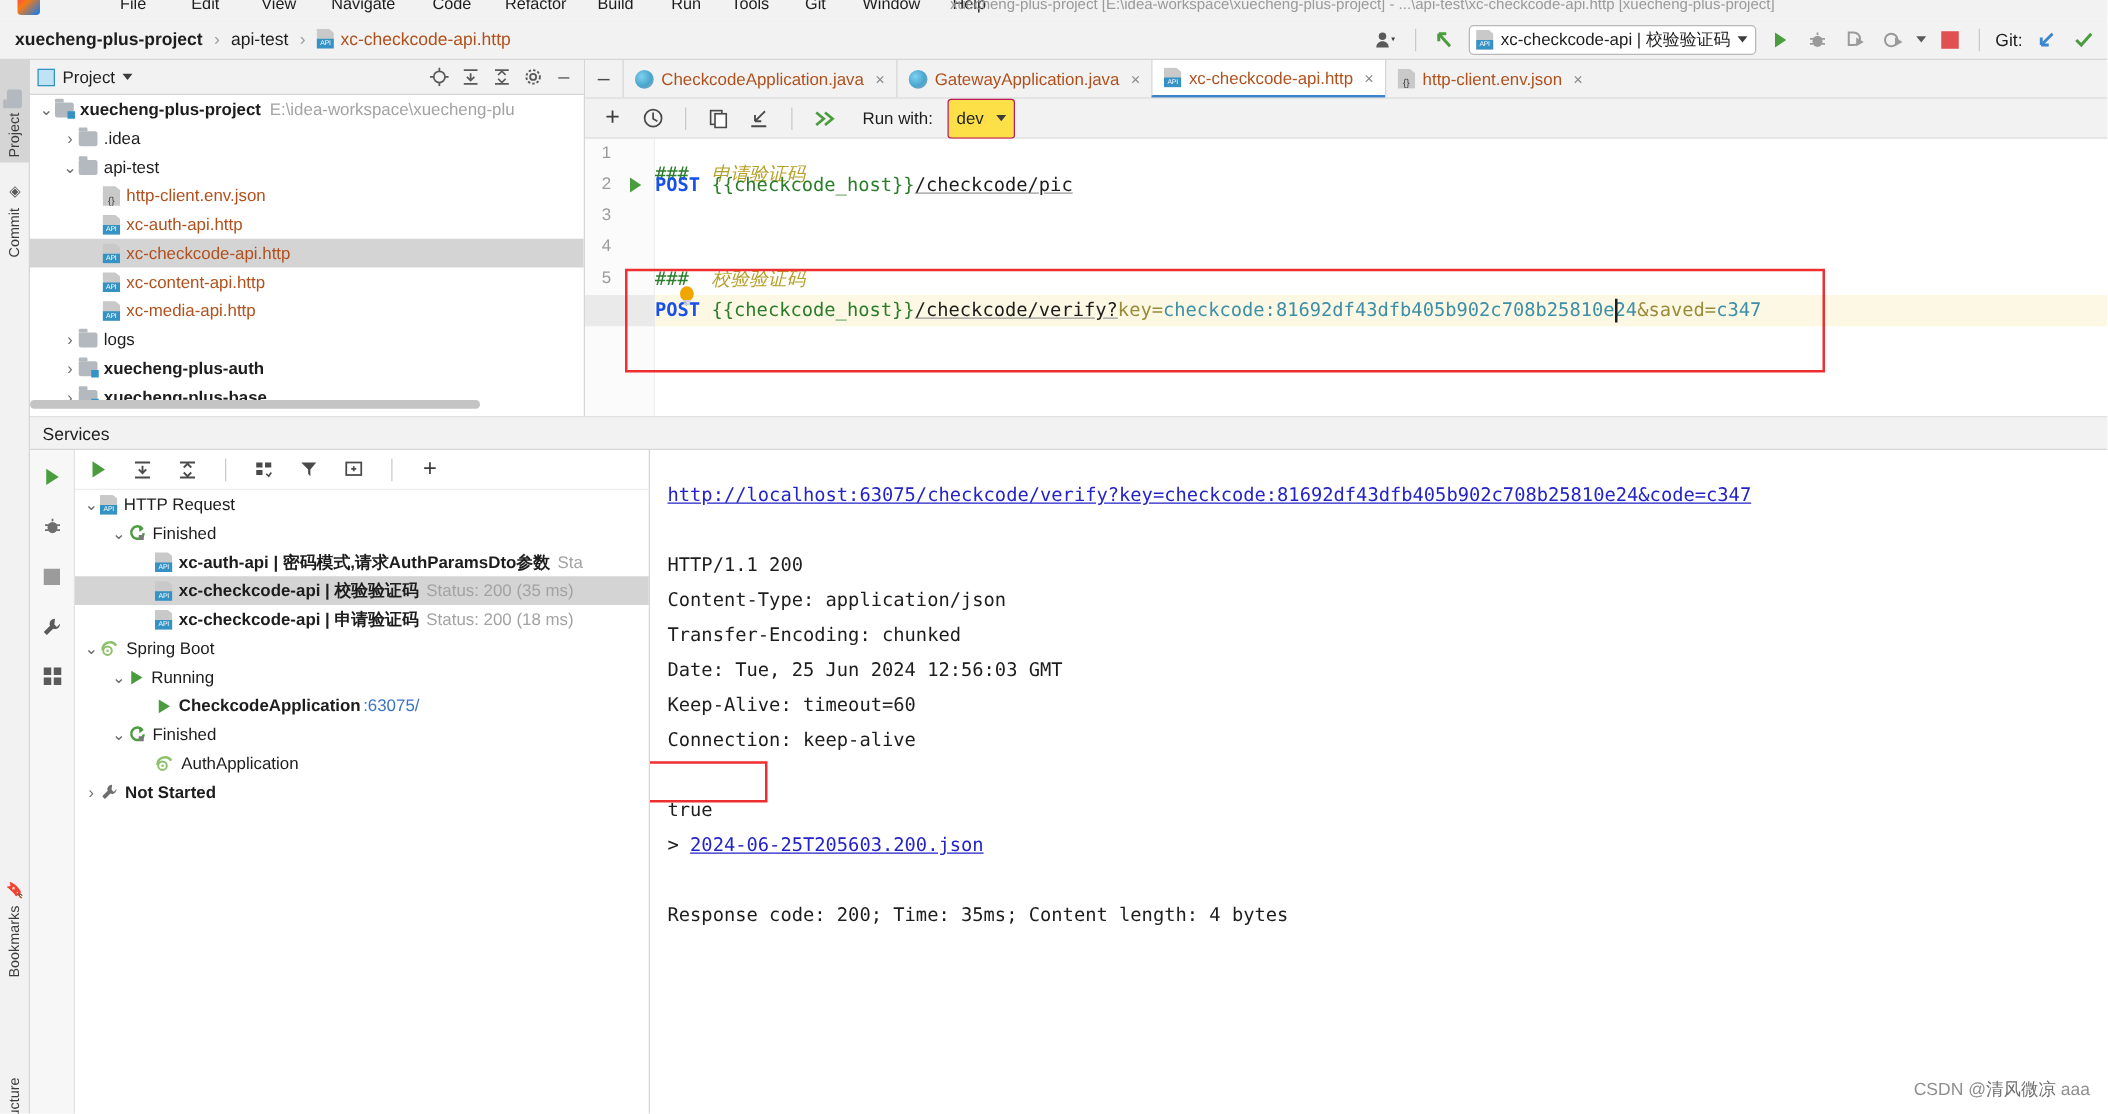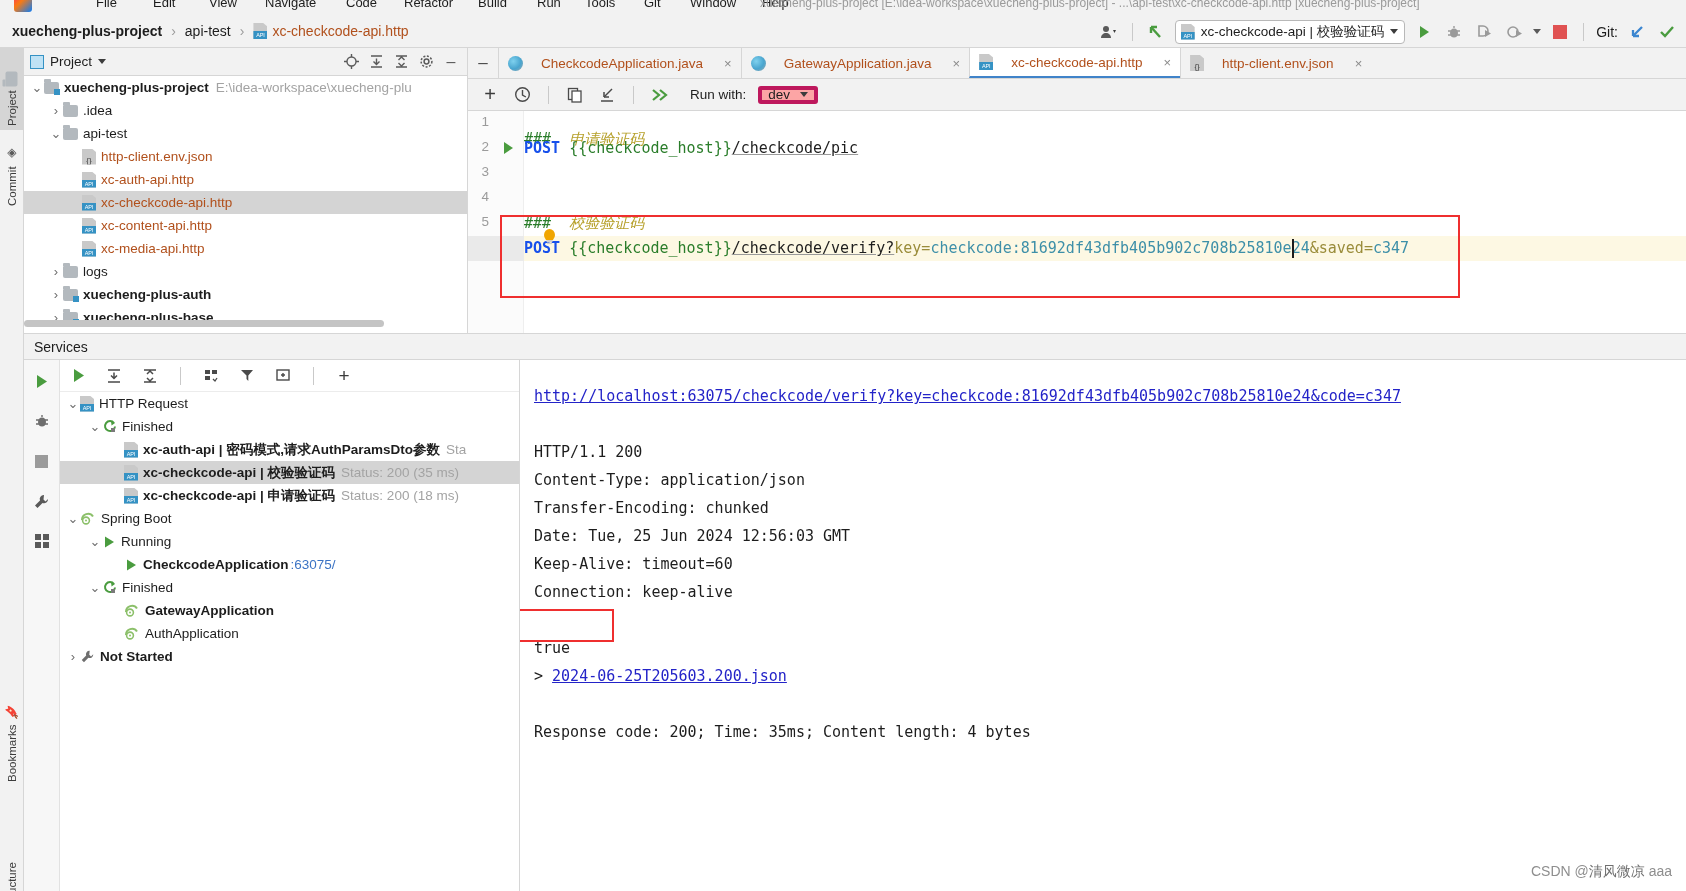--- a/index.html
+++ b/index.html
@@ -136,35 +136,35 @@
   
   #editor-area{
     position:absolute; left:468px; top:48px; width:1218px; height:285px; background:#fff;
   }
   #editor-tabs{
     height:31px; background:#f2f2f2; border-bottom:1px solid #d6d6d6;
     display:flex; align-items:stretch;
   }
   #tab-minus{ width:30px; display:flex;align-items:center;justify-content:center;color:#4a4a4a;font-size:17px; }
   .etab{
-    display:flex; align-items:center; gap:18px; padding:0 9px;
+    display:flex; align-items:center; gap:6px; padding:0 9px;
     border-left:1px solid #d6d6d6; font-size:13.5px; white-space:nowrap; color:#b1501c;
   }
   .etab.active{ background:#ffffff; border-bottom:2px solid #4083c9; }
   .etab .x{ color:#8a8a8a; font-size:13px; margin-left:3px; }
 
   #editor-toolbar{
     height:32px; background:#f2f2f2; border-bottom:1px solid #d6d6d6;
     display:flex; align-items:center; gap:12px; padding-left:12px;
   }
   .et-icon{ width:20px;height:20px;display:flex;align-items:center;justify-content:center;color:#4a4a4a; }
   #runwith-label{ font-size:13.5px; margin-left:8px;text-align:center; }
   #env-select{
-    display:flex;align-items:center;gap:10px; height:18px; padding:0 6px;
-    border:4px solid #be185d; border-radius:3px; background:#fca5a5; font-size:13.5px;
+    display:flex;align-items:center;gap:10px; height:32px; padding:0 6px;
+    border:1px solid #be185d; border-radius:3px; background:#fde047; font-size:13.5px;
   }
 
   #code-area{ position:relative; height:222px; background:#ffffff; overflow:hidden; }
   #gutter{
     position:absolute; left:0; top:0; width:56px; height:222px; background:#fbfbfb;
     border-right:1px solid #eeeeee;
   }
   .gline{ height:25px; position:relative; }
   .gnum{ position:absolute; right:34px; top:3px; font-size:13.5px; color:#9b9b9b; }
   .grun{ position:absolute; right:10px; top:6px; width:0;height:0;
@@ -689,31 +689,20 @@
           </div>
           <div class="srow" style="padding-left: 50px;">
             <span class="twist" style="font-size: 13px;"></span>
             <span style="flex: 0 0 auto; display: inline-flex; align-items: center;">
               <svg width="16" height="15" viewBox="0 0 16 15">
                 <path d="M2 9a6 6 0 0 1 11-3.5" stroke="#8cc06a" stroke-width="2" fill="none"></path>
                 <circle cx="6" cy="9.5" r="3.4" fill="none" stroke="#8cc06a" stroke-width="1.6"></circle>
                 <circle cx="6" cy="9.5" r="1" fill="#8cc06a"></circle>
               </svg>
             </span>
-            <span class="tlabel sname">GatewayApplication</span>
-          </div>
-          <div class="srow" style="padding-left: 50px;">
-            <span class="twist" style="font-size: 13px;"></span>
-            <span style="flex: 0 0 auto; display: inline-flex; align-items: center;">
-              <svg width="16" height="15" viewBox="0 0 16 15">
-                <path d="M2 9a6 6 0 0 1 11-3.5" stroke="#8cc06a" stroke-width="2" fill="none"></path>
-                <circle cx="6" cy="9.5" r="3.4" fill="none" stroke="#8cc06a" stroke-width="1.6"></circle>
-                <circle cx="6" cy="9.5" r="1" fill="#8cc06a"></circle>
-              </svg>
-            </span>
             <span class="tlabel">AuthApplication</span>
           </div>
           <div class="srow" style="padding-left: 6px;">
             <span class="twist" style="font-size: 13px;">›</span>
             <span style="flex: 0 0 auto; display: inline-flex; align-items: center;">
               <svg width="15" height="15" viewBox="0 0 17 17">
                 <path d="M11 2a4 4 0 0 0-4 5.5L2 12.5 4.5 15 9.5 10a4 4 0 0 0 5.5-4l-2.5 2.5-2-2z" fill="#6e6e6e"></path>
               </svg>
             </span>
             <span class="tlabel sname">Not Started</span>

